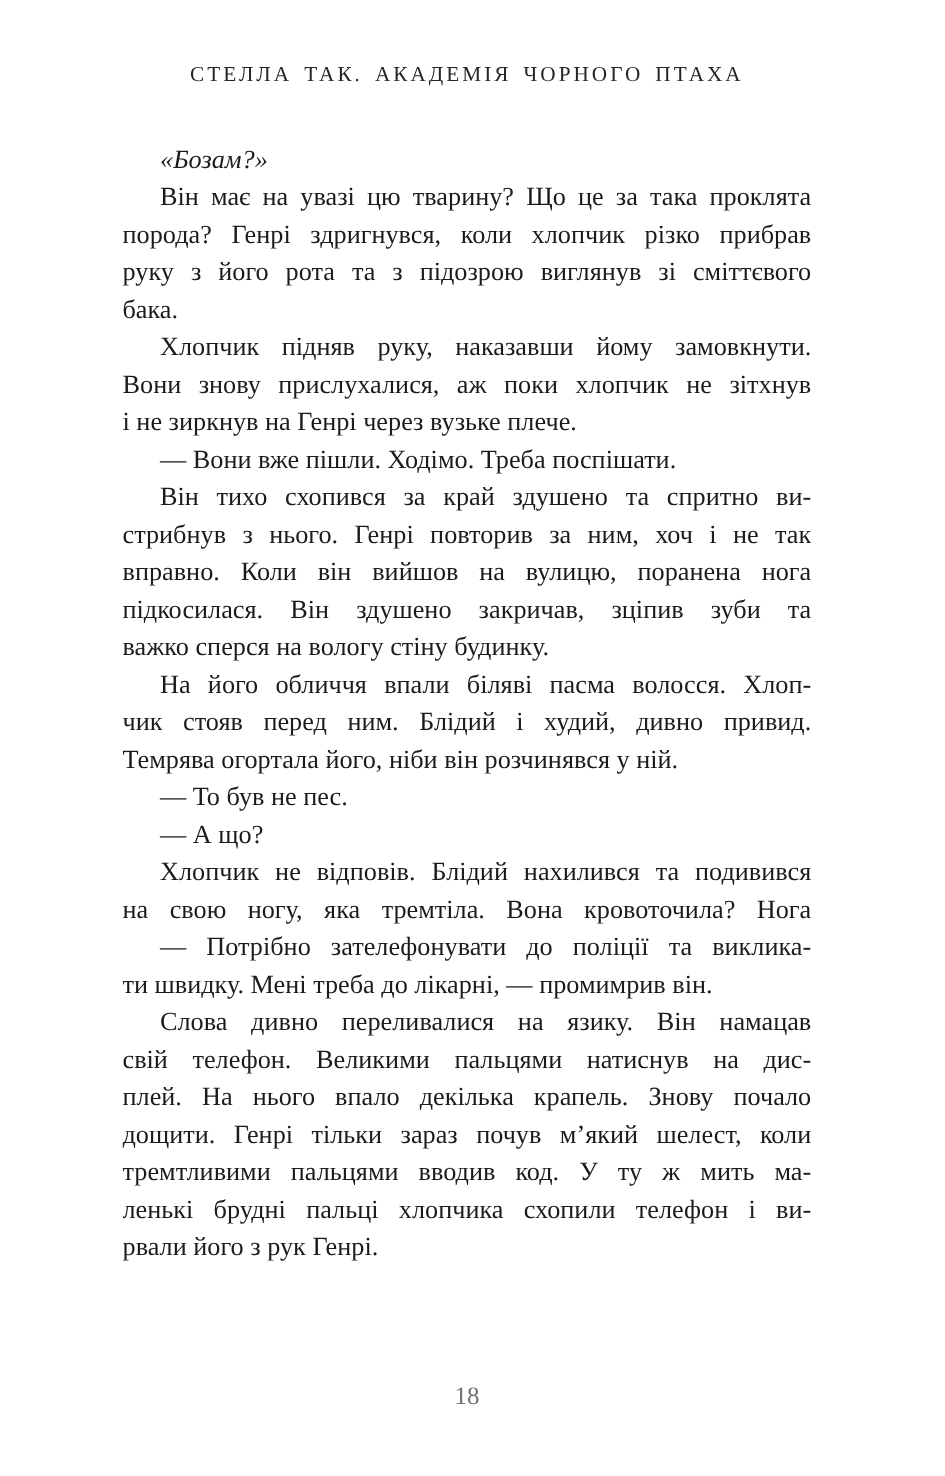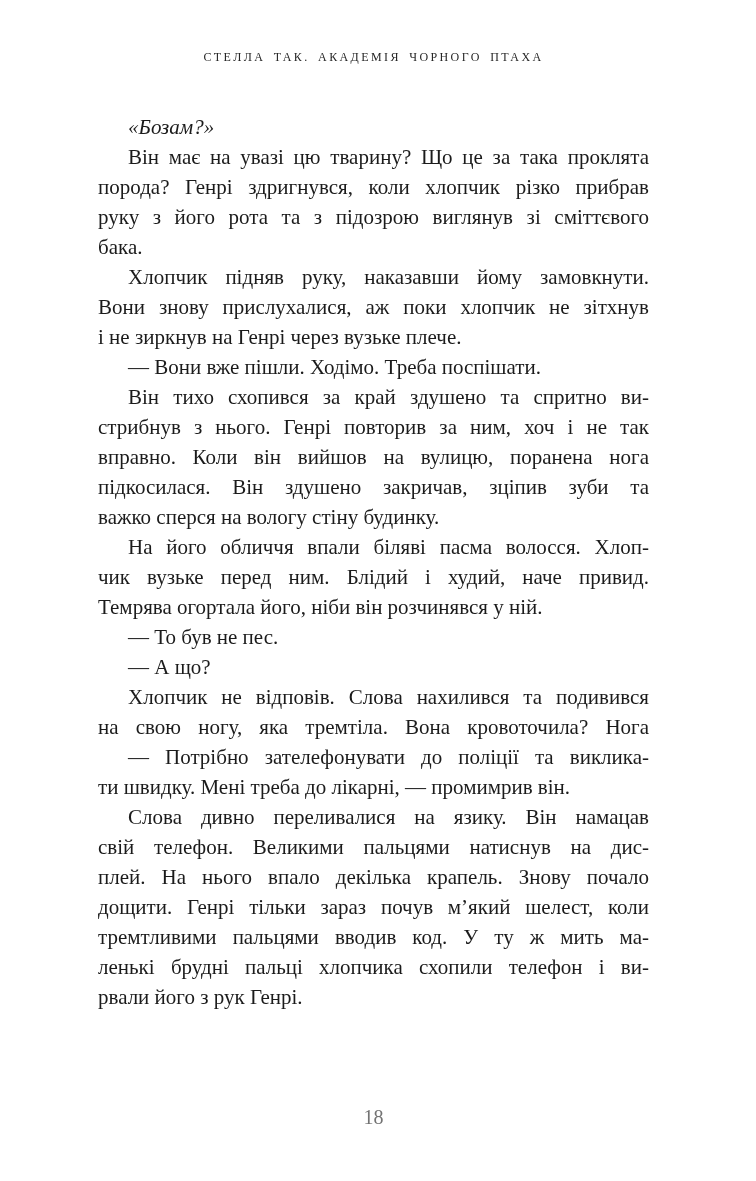--- a/index.html
+++ b/index.html
@@ -14,21 +14,21 @@
     overflow: hidden;
     font-family: "Liberation Serif", serif;
     color: #1d1d1d;
   }
   .running-title {
     position: absolute;
     top: 50px;
     left: 98px;
     width: 551px;
     text-align: center;
-    font-size: 12px;
+    font-size: 17px;
     letter-spacing: 2.4px;
     word-spacing: 3px;
     color: #262626;
     white-space: nowrap;
   }
   .text-block {
     position: absolute;
     top: 112px;
     left: 98px;
     width: 551px;
@@ -86,31 +86,31 @@
     </div>
     <div class="para">
       <div class="line first">Він тихо схопився за край здушено та спритно ви-</div>
       <div class="line">стрибнув з нього. Генрі повторив за ним, хоч і не так</div>
       <div class="line">вправно. Коли він вийшов на вулицю, поранена нога</div>
       <div class="line">підкосилася. Він здушено закричав, зціпив зуби та</div>
       <div class="line para-end">важко сперся на вологу стіну будинку.</div>
     </div>
     <div class="para">
       <div class="line first">На його обличчя впали біляві пасма волосся. Хлоп-</div>
-      <div class="line">чик вузьке перед ним. Блідий і худий, наче привид.</div>
+      <div class="line">чик стояв перед ним. Блідий і худий, дивно привид.</div>
       <div class="line para-end">Темрява огортала його, ніби він розчинявся у ній.</div>
     </div>
     <div class="para">
       <div class="line first para-end">— То був не пес.</div>
     </div>
     <div class="para">
       <div class="line first para-end">— А що?</div>
     </div>
     <div class="para">
-      <div class="line first">Хлопчик не відповів. Слова нахилився та подивився</div>
+      <div class="line first">Хлопчик не відповів. Блідий нахилився та подивився</div>
       <div class="line">на свою ногу, яка тремтіла. Вона кровоточила? Нога</div>
     </div>
     <div class="para">
       <div class="line first">— Потрібно зателефонувати до поліції та виклика-</div>
       <div class="line para-end">ти швидку. Мені треба до лікарні, — промимрив він.</div>
     </div>
     <div class="para">
       <div class="line first">Слова дивно переливалися на язику. Він намацав</div>
       <div class="line">свій телефон. Великими пальцями натиснув на дис-</div>
       <div class="line">плей. На нього впало декілька крапель. Знову почало</div>

